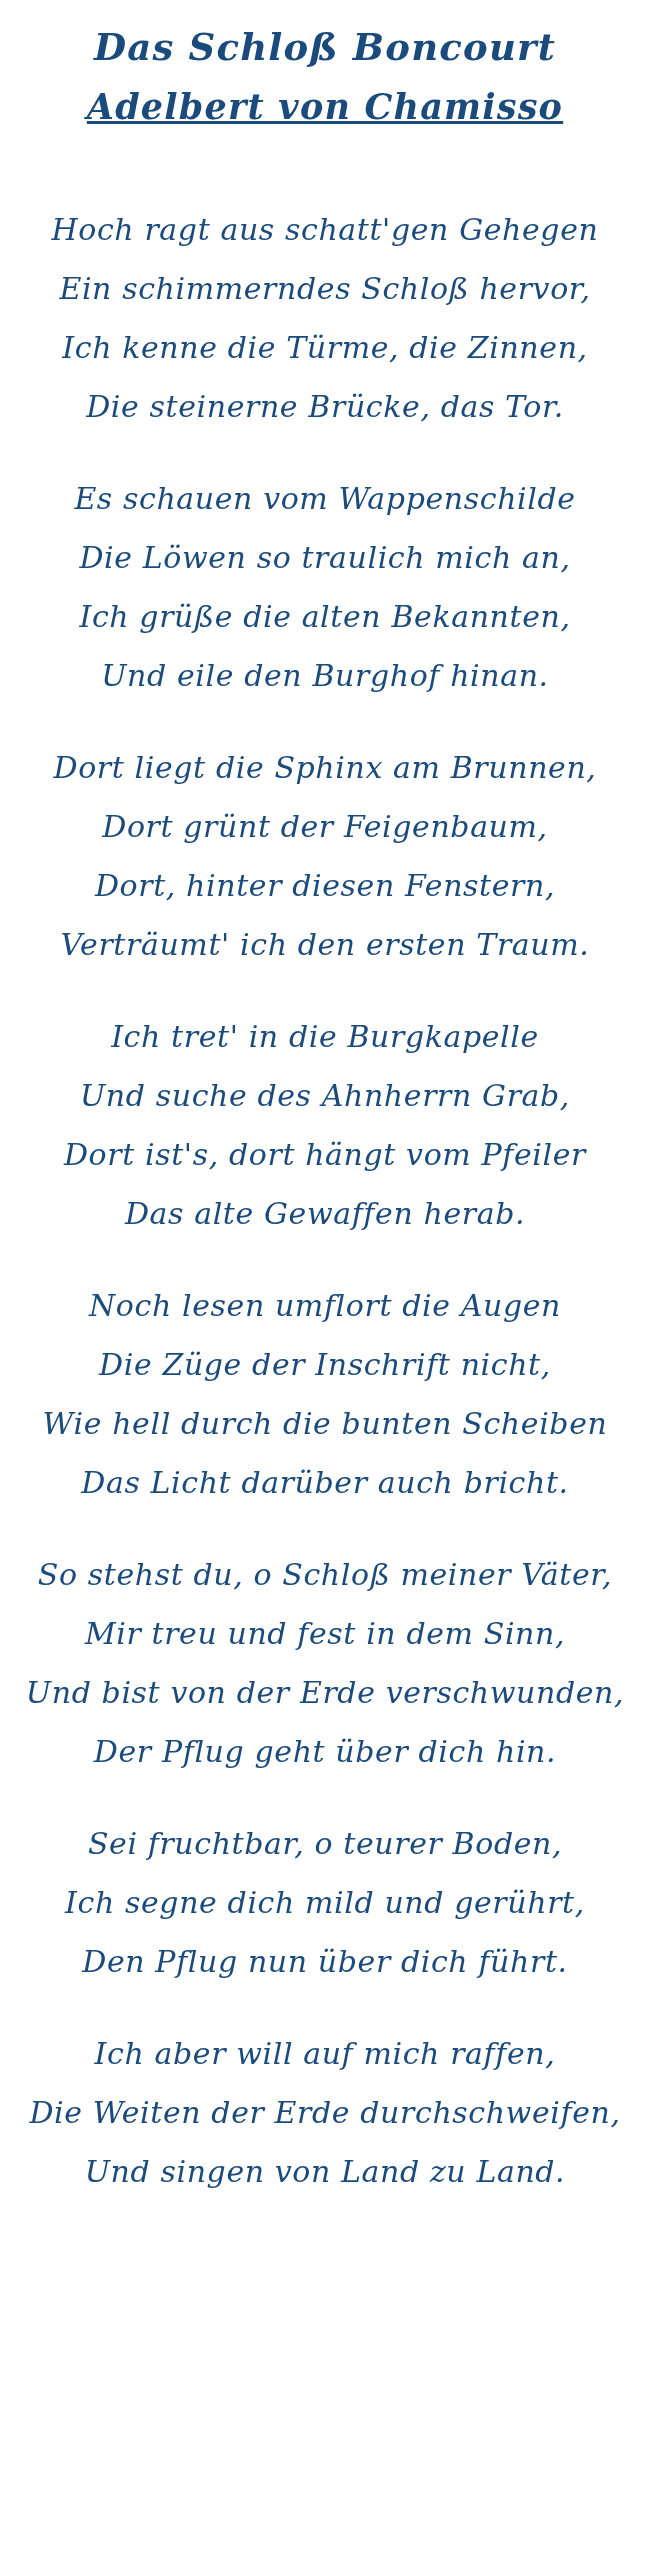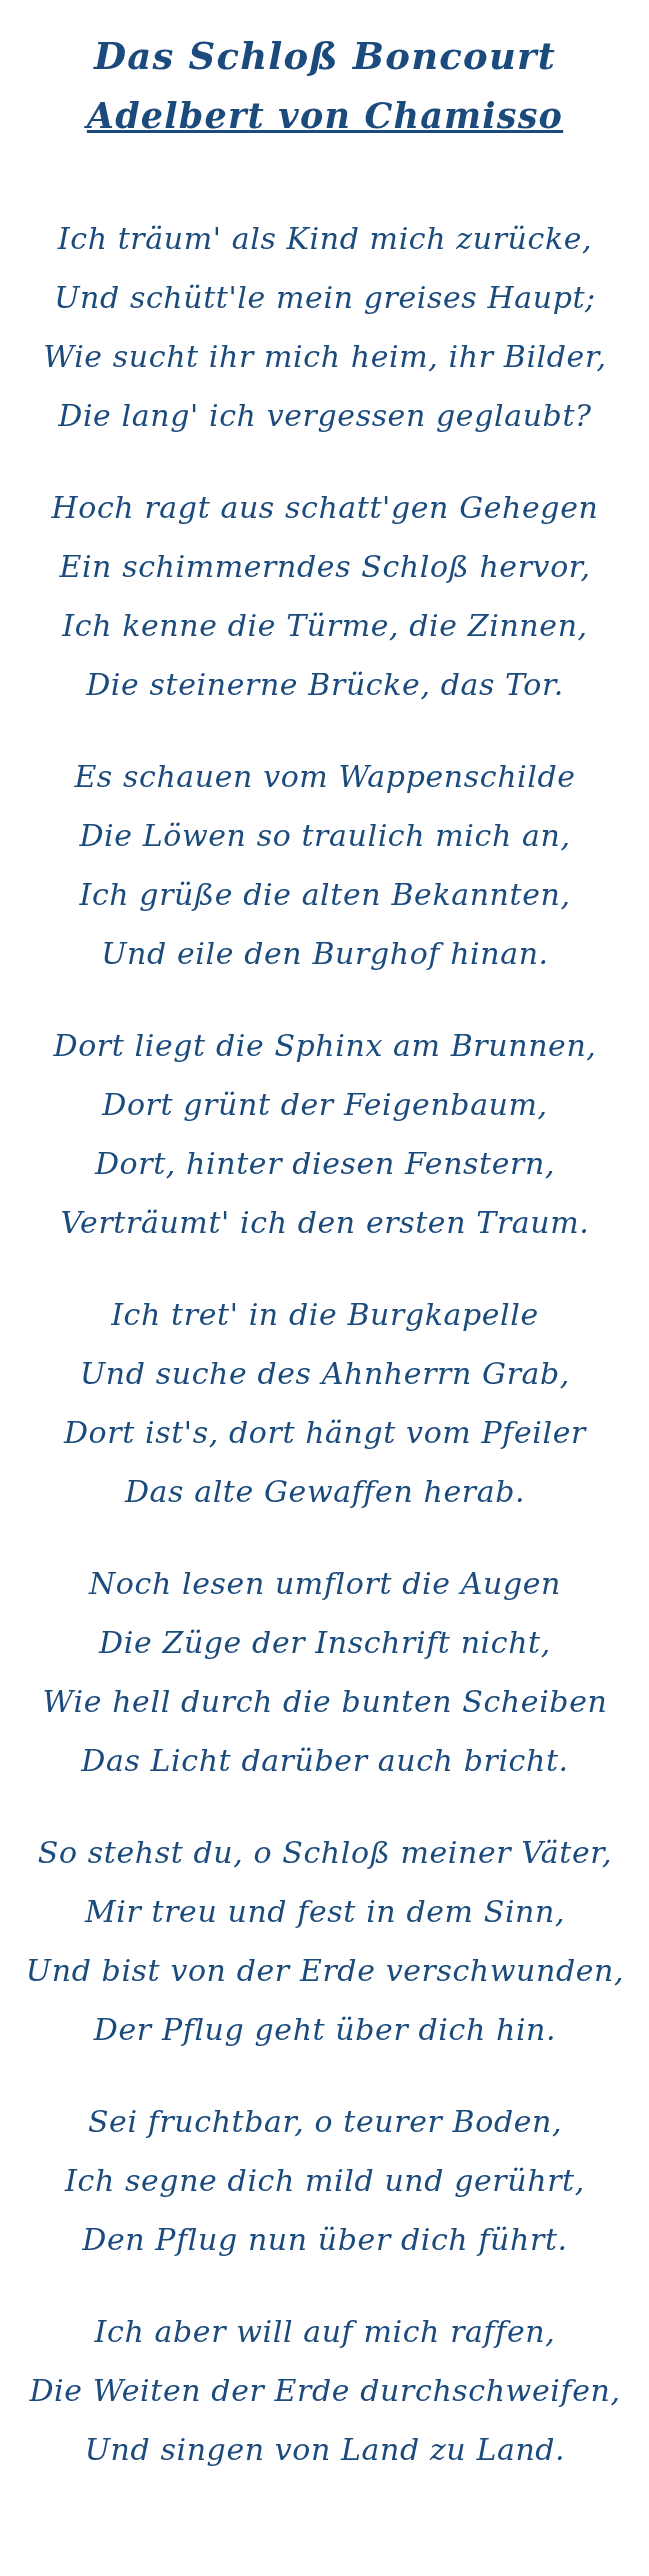--- a/index.html
+++ b/index.html
@@ -6,21 +6,21 @@
     margin: 0;
     padding: 0;
     background: #ffffff;
   }
   .page {
     width: 650px;
     height: 2576px;
     background: #ffffff;
     overflow: hidden;
     box-sizing: border-box;
-    padding-top: 27px;
+    padding-top: 18px;
     font-family: "DejaVu Serif", "Liberation Serif", serif;
     font-style: italic;
     color: #1b4b7d;
     text-align: center;
   }
   .title-block {
     margin-bottom: 64px;
   }
   .title-line {
     font-size: 37px;
@@ -50,26 +50,20 @@
 </head>
 <body>
 
 <div class="page">
 
   <div class="title-block">
     <div class="title-line">Das Schloß Boncourt</div>
     <div class="subtitle-line">Adelbert von Chamisso</div>
   </div>
 
-  <div class="stanza">
-    <div class="poem-line">Ich träum' als Kind mich zurücke,</div>
-    <div class="poem-line">Und schütt'le mein greises Haupt;</div>
-    <div class="poem-line">Wie sucht ihr mich heim, ihr Bilder,</div>
-    <div class="poem-line">Die lang' ich vergessen geglaubt?</div>
-  </div>
 
   <div class="stanza">
     <div class="poem-line">Hoch ragt aus schatt'gen Gehegen</div>
     <div class="poem-line">Ein schimmerndes Schloß hervor,</div>
     <div class="poem-line">Ich kenne die Türme, die Zinnen,</div>
     <div class="poem-line">Die steinerne Brücke, das Tor.</div>
   </div>
 
   <div class="stanza">
     <div class="poem-line">Es schauen vom Wappenschilde</div>

